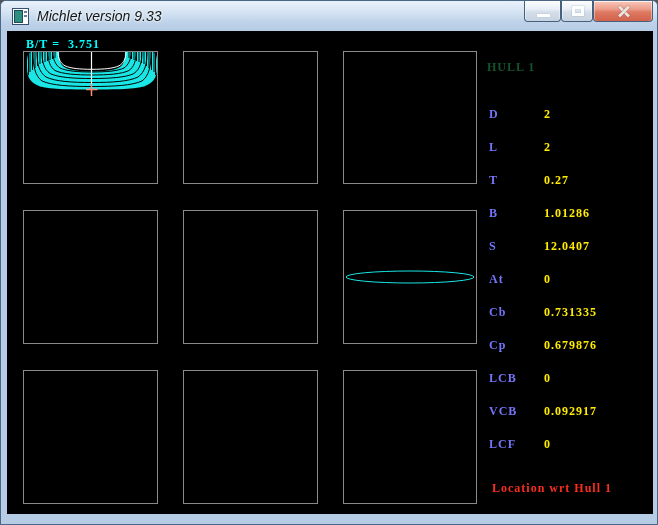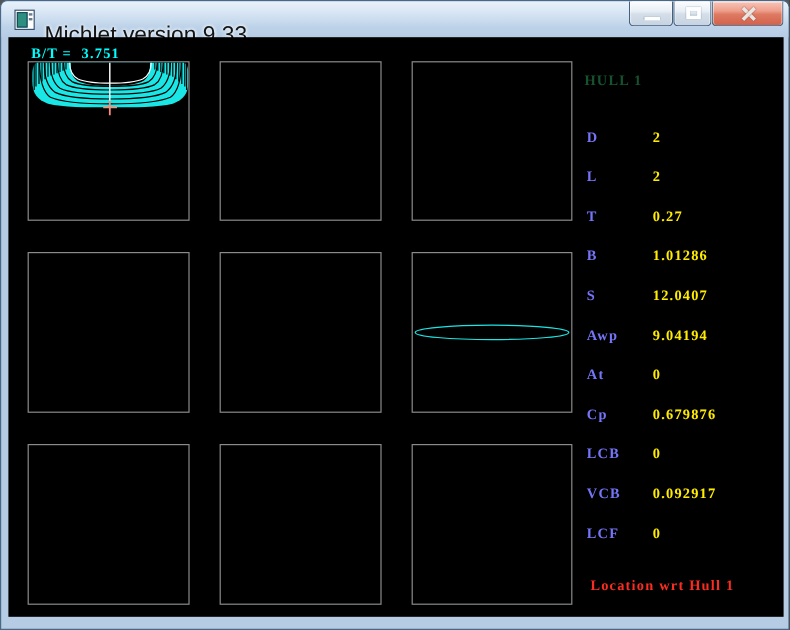--- a/index.html
+++ b/index.html
@@ -17,22 +17,22 @@
     background:linear-gradient(180deg,#e9f2fb 0%,#d3e2f2 40%,#bed3e9 70%,#b6cce5 100%);
   }
   .app-icon{
     position:absolute;left:11px;top:7px;width:17px;height:17px;
     background:#fff;border:1px solid #35506e;
   }
   .app-icon .teal{position:absolute;left:1px;top:1px;width:9px;height:13px;background:#2d8f80;border:1px solid #1d4a5a;}
   .app-icon .dash1,.app-icon .dash2{position:absolute;right:1px;width:3px;height:2px;background:#6b7b8c;}
   .app-icon .dash1{top:2px;} .app-icon .dash2{top:6px;}
   .title-text{
-    position:absolute;left:36px;top:18px;font-size:19px;color:#141414;
-    text-shadow:0 0 3px #f2f8ff, 0 0 3px #f2f8ff;white-space:pre;
+    position:absolute;left:36px;top:7px;font-size:14px;color:#141414;
+    text-shadow:0 0 3px #f2f8ff, 0 0 3px #f2f8ff;white-space:pre;font-style:italic;
   }
   .caption-buttons{position:absolute;top:0;left:523px;height:21px;}
   .cap-btn{
     position:absolute;top:0;height:21px;
     border:1px solid #45617e;border-top:none;border-radius:0 0 4px 4px;
     box-shadow:inset 0 1px 0 rgba(255,255,255,.75), inset 1px 0 0 rgba(255,255,255,.4), inset -1px 0 0 rgba(255,255,255,.4);
     background:linear-gradient(180deg,#fcfdfe 0%,#e9eff6 40%,#d4dee9 55%,#c7d3e1 100%);
     cursor:pointer;
   }
   .btn-min{left:0;width:37px;}
@@ -173,22 +173,22 @@
   <div class="panel p22"></div>
 
   <div class="stats">
     <div class="row-hdr-hull"><span class="cyn hull-hdr">HULL 1</span></div>
 
     <div class="row"><span class="lbl">D</span><span class="val v57">2</span></div>
     <div class="row"><span class="lbl">L</span><span class="val v57">2</span></div>
     <div class="row"><span class="lbl">T</span><span class="val v57">0.27</span></div>
     <div class="row"><span class="lbl">B</span><span class="val v57">1.01286</span></div>
     <div class="row"><span class="lbl">S</span><span class="val v57">12.0407</span></div>
-    <div class="row"><span class="lbl">Awp</span><span class="val v57">9.04194</span></div>
     <div class="row"><span class="lbl">At</span><span class="val v57">0</span></div>
+    <div class="row"><span class="lbl">Cb</span><span class="val v57">0.731335</span></div>
     <div class="row"><span class="lbl">Cp</span><span class="val v57">0.679876</span></div>
     <div class="row"><span class="lbl">LCB</span><span class="val v57">0</span></div>
     <div class="row"><span class="lbl">VCB</span><span class="val v57">0.092917</span></div>
     <div class="row"><span class="lbl">LCF</span><span class="val v57">0</span></div>
 
     <div class="row"><span class="red loc-hdr">Location wrt Hull 1</span></div>
     
     
 
     

